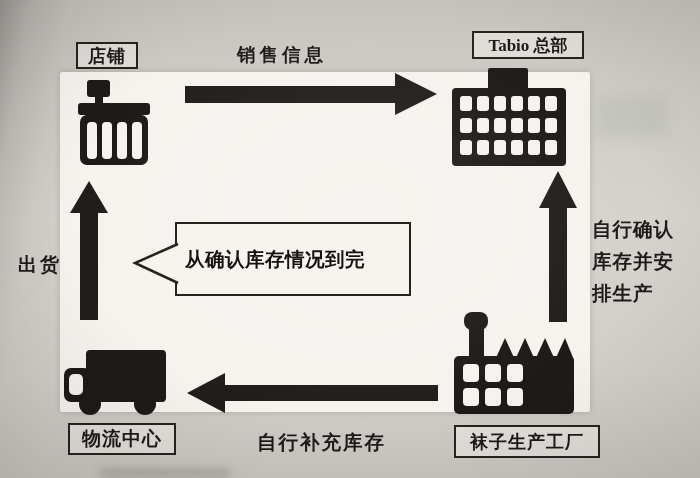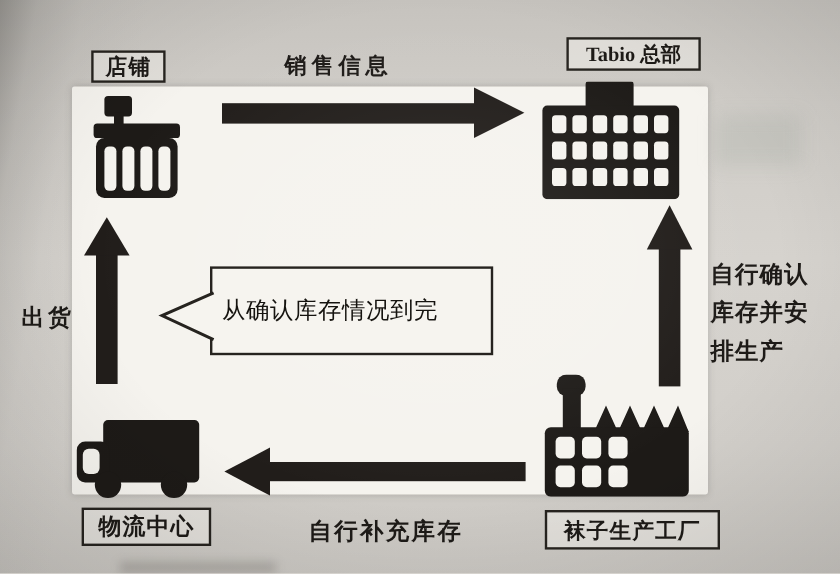--- a/index.html
+++ b/index.html
@@ -36,21 +36,21 @@
   }
   .flowtext{
     position:absolute;font-weight:600;color:#1d1a17;white-space:nowrap;
   }
   .bubble{
     position:absolute;left:175px;top:222px;width:236px;height:74px;
     border:2.5px solid #26231f;background:#f6f4ef;
     box-sizing:border-box;
     display:flex;flex-direction:column;justify-content:center;
     padding:2px 8px;
-    font-size:19.5px;line-height:29px;font-weight:400;color:#15130f;
+    font-size:19.5px;line-height:29px;font-weight:700;color:#15130f;
     letter-spacing:0.5px;white-space:nowrap;
     z-index:5;
   }
   .bubble-tail{position:absolute;left:130px;top:235px;z-index:6;}
   svg{display:block;}
   .abs{position:absolute;}
 </style>
 </head>
 <body>
 

